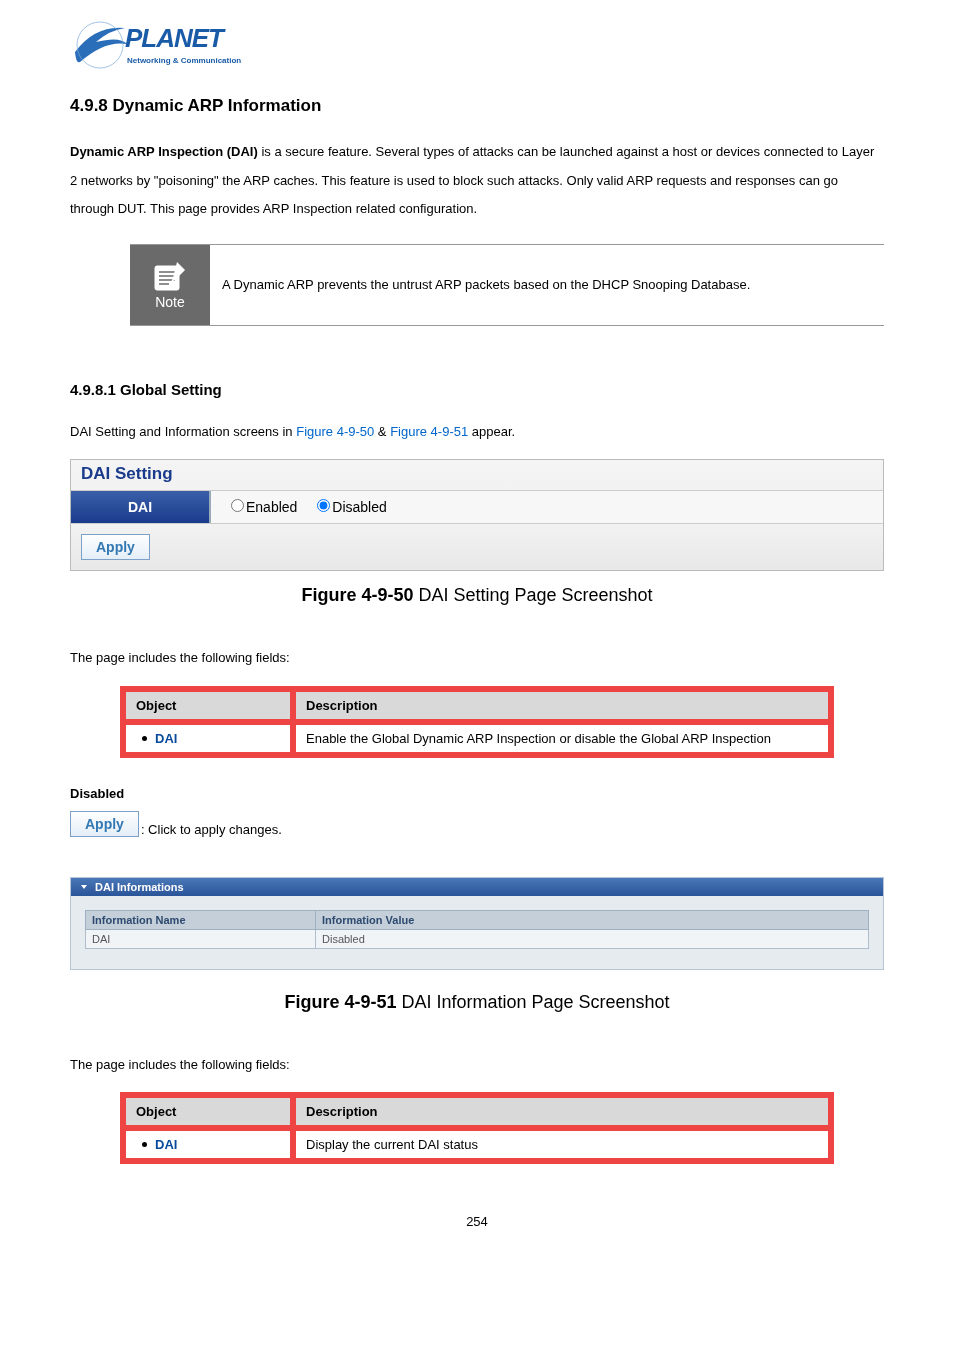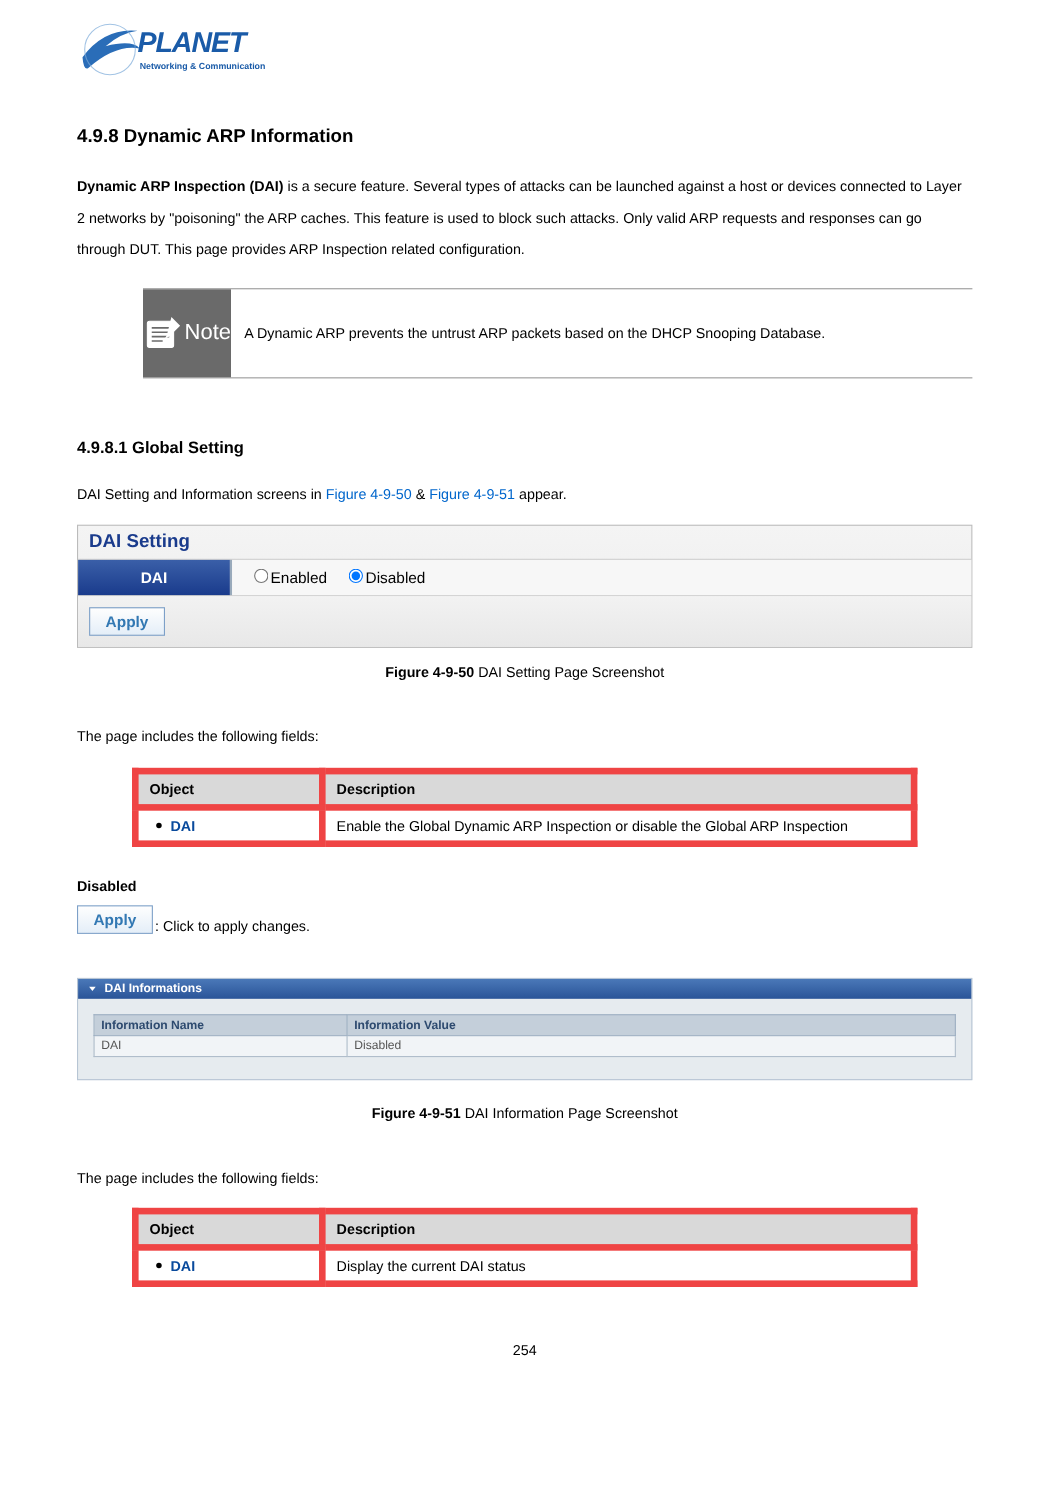--- a/index.html
+++ b/index.html
@@ -6,21 +6,21 @@
     body {
       font-family: Arial, sans-serif;
       font-size: 13px;
       color: #000;
       width: 954px;
       margin: 0 auto;
       padding: 20px 70px 30px 70px;
       background: #fff;
     }
     .logo-area {
-      margin-bottom: 42px;
+      margin-bottom: 24px;
       width: 200px;
       height: 52px;
       position: relative;
     }
     .logo-swoosh {
       width: 60px; height: 50px;
       position: absolute; left: 0; top: 0;
     }
     .logo-text {
       position: absolute; left: 55px; top: 3px;
@@ -46,23 +46,23 @@
     .note-box {
       display: flex; align-items: center;
       border-top: 1px solid #999;
       border-bottom: 1px solid #999;
       margin: 20px 0 55px 60px;
       width: calc(100% - 60px);
     }
     .note-icon {
       width: 80px; height: 80px;
       background: #6a6a6a;
-      display: flex; flex-direction: row;
+      display: flex; flex-direction: column;
       align-items: center; justify-content: center;
-      font-size: 20px; color: #fff;
+      font-size: 14px; color: #fff;
       flex-shrink: 0;
     }
     .note-content {
       padding: 18px 12px; font-size: 13px;
     }
     h3.subsection-title {
       font-size: 15px; font-weight: bold;
       margin-bottom: 22px;
     }
     p.lead-text {
@@ -112,21 +112,21 @@
       border: 1px solid #7da0c8;
       background: linear-gradient(#fefefe, #e4eef8);
       color: #3278b3;
       font-weight: bold;
       font-size: 14px;
       cursor: pointer;
       user-select: none;
     }
     .figure-caption {
       text-align: center;
-      font-size: 13px;
+      font-size: 18px;
       margin-bottom: 40px;
     }
     .figure-caption .fc-bold { font-weight: bold; }
     
     .fields-table {
       width: calc(100% - 100px);
       margin: 0 0 28px 50px;
       border-collapse: collapse;
       border-top: 4px solid #555;
       border-bottom: 4px solid #555;

